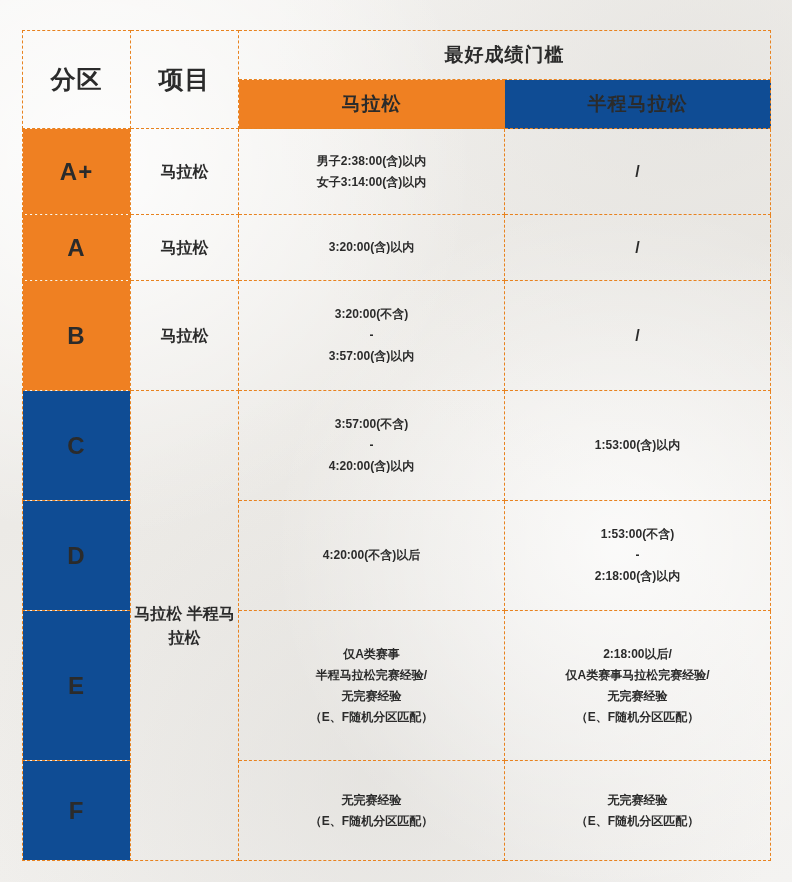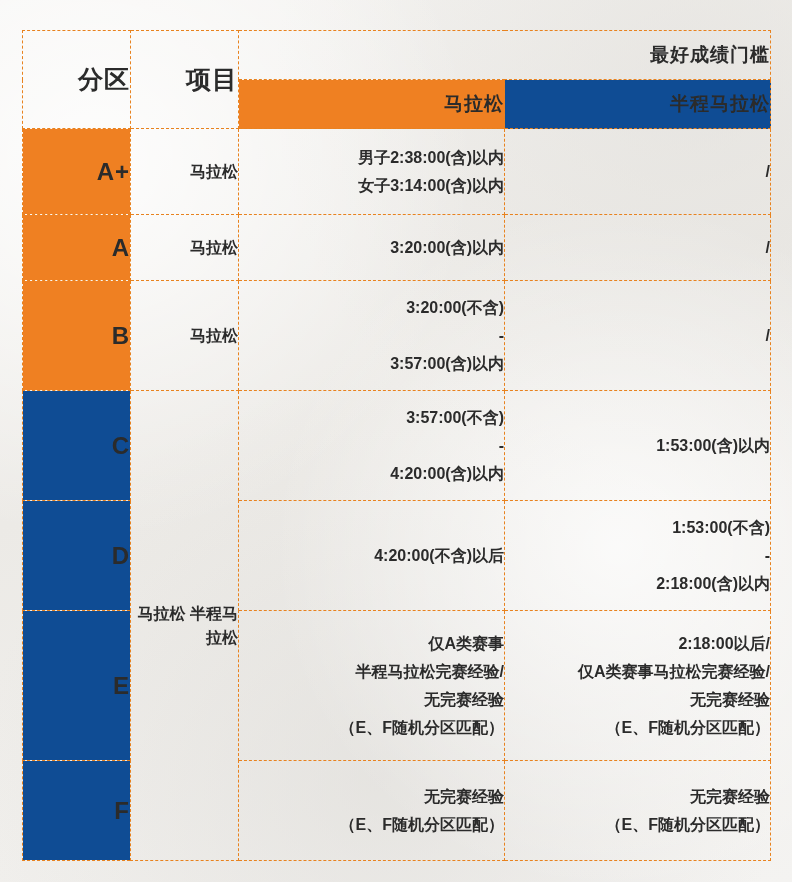--- a/index.html
+++ b/index.html
@@ -36,21 +36,21 @@
   }
   table.grid {
     width: 748px;
     border-collapse: collapse;
     table-layout: fixed;
   }
   table.grid td, table.grid th {
     border: 1px dashed #e8821e;
     padding: 0;
     vertical-align: middle;
-    text-align: right;
+    text-align: center;
     font-weight: bold;
     color: #2b2b2b;
   }
   .col-zone { width: 108px; }
   .col-event { width: 108px; }
   .col-mar { width: 266px; }
   .col-half { width: 266px; }
 
   .hdr-best {
     font-size: 19px;
@@ -84,21 +84,21 @@
     position: relative;
   }
   .zone-orange { background: #ef8022; }
   .zone-blue { background: #0f4c94; }
   .event-cell {
     font-size: 16px;
     color: #2b2b2b;
     line-height: 1.5;
   }
   .val {
-    font-size: 16px;
+    font-size: 12px;
     line-height: 1.75;
     color: #2b2b2b;
     padding: 6px 4px;
   }
   .val .line { display: block; }
   .slash {
     font-size: 16px;
     color: #2b2b2b;
   }
   .r1 { height: 86px; }

